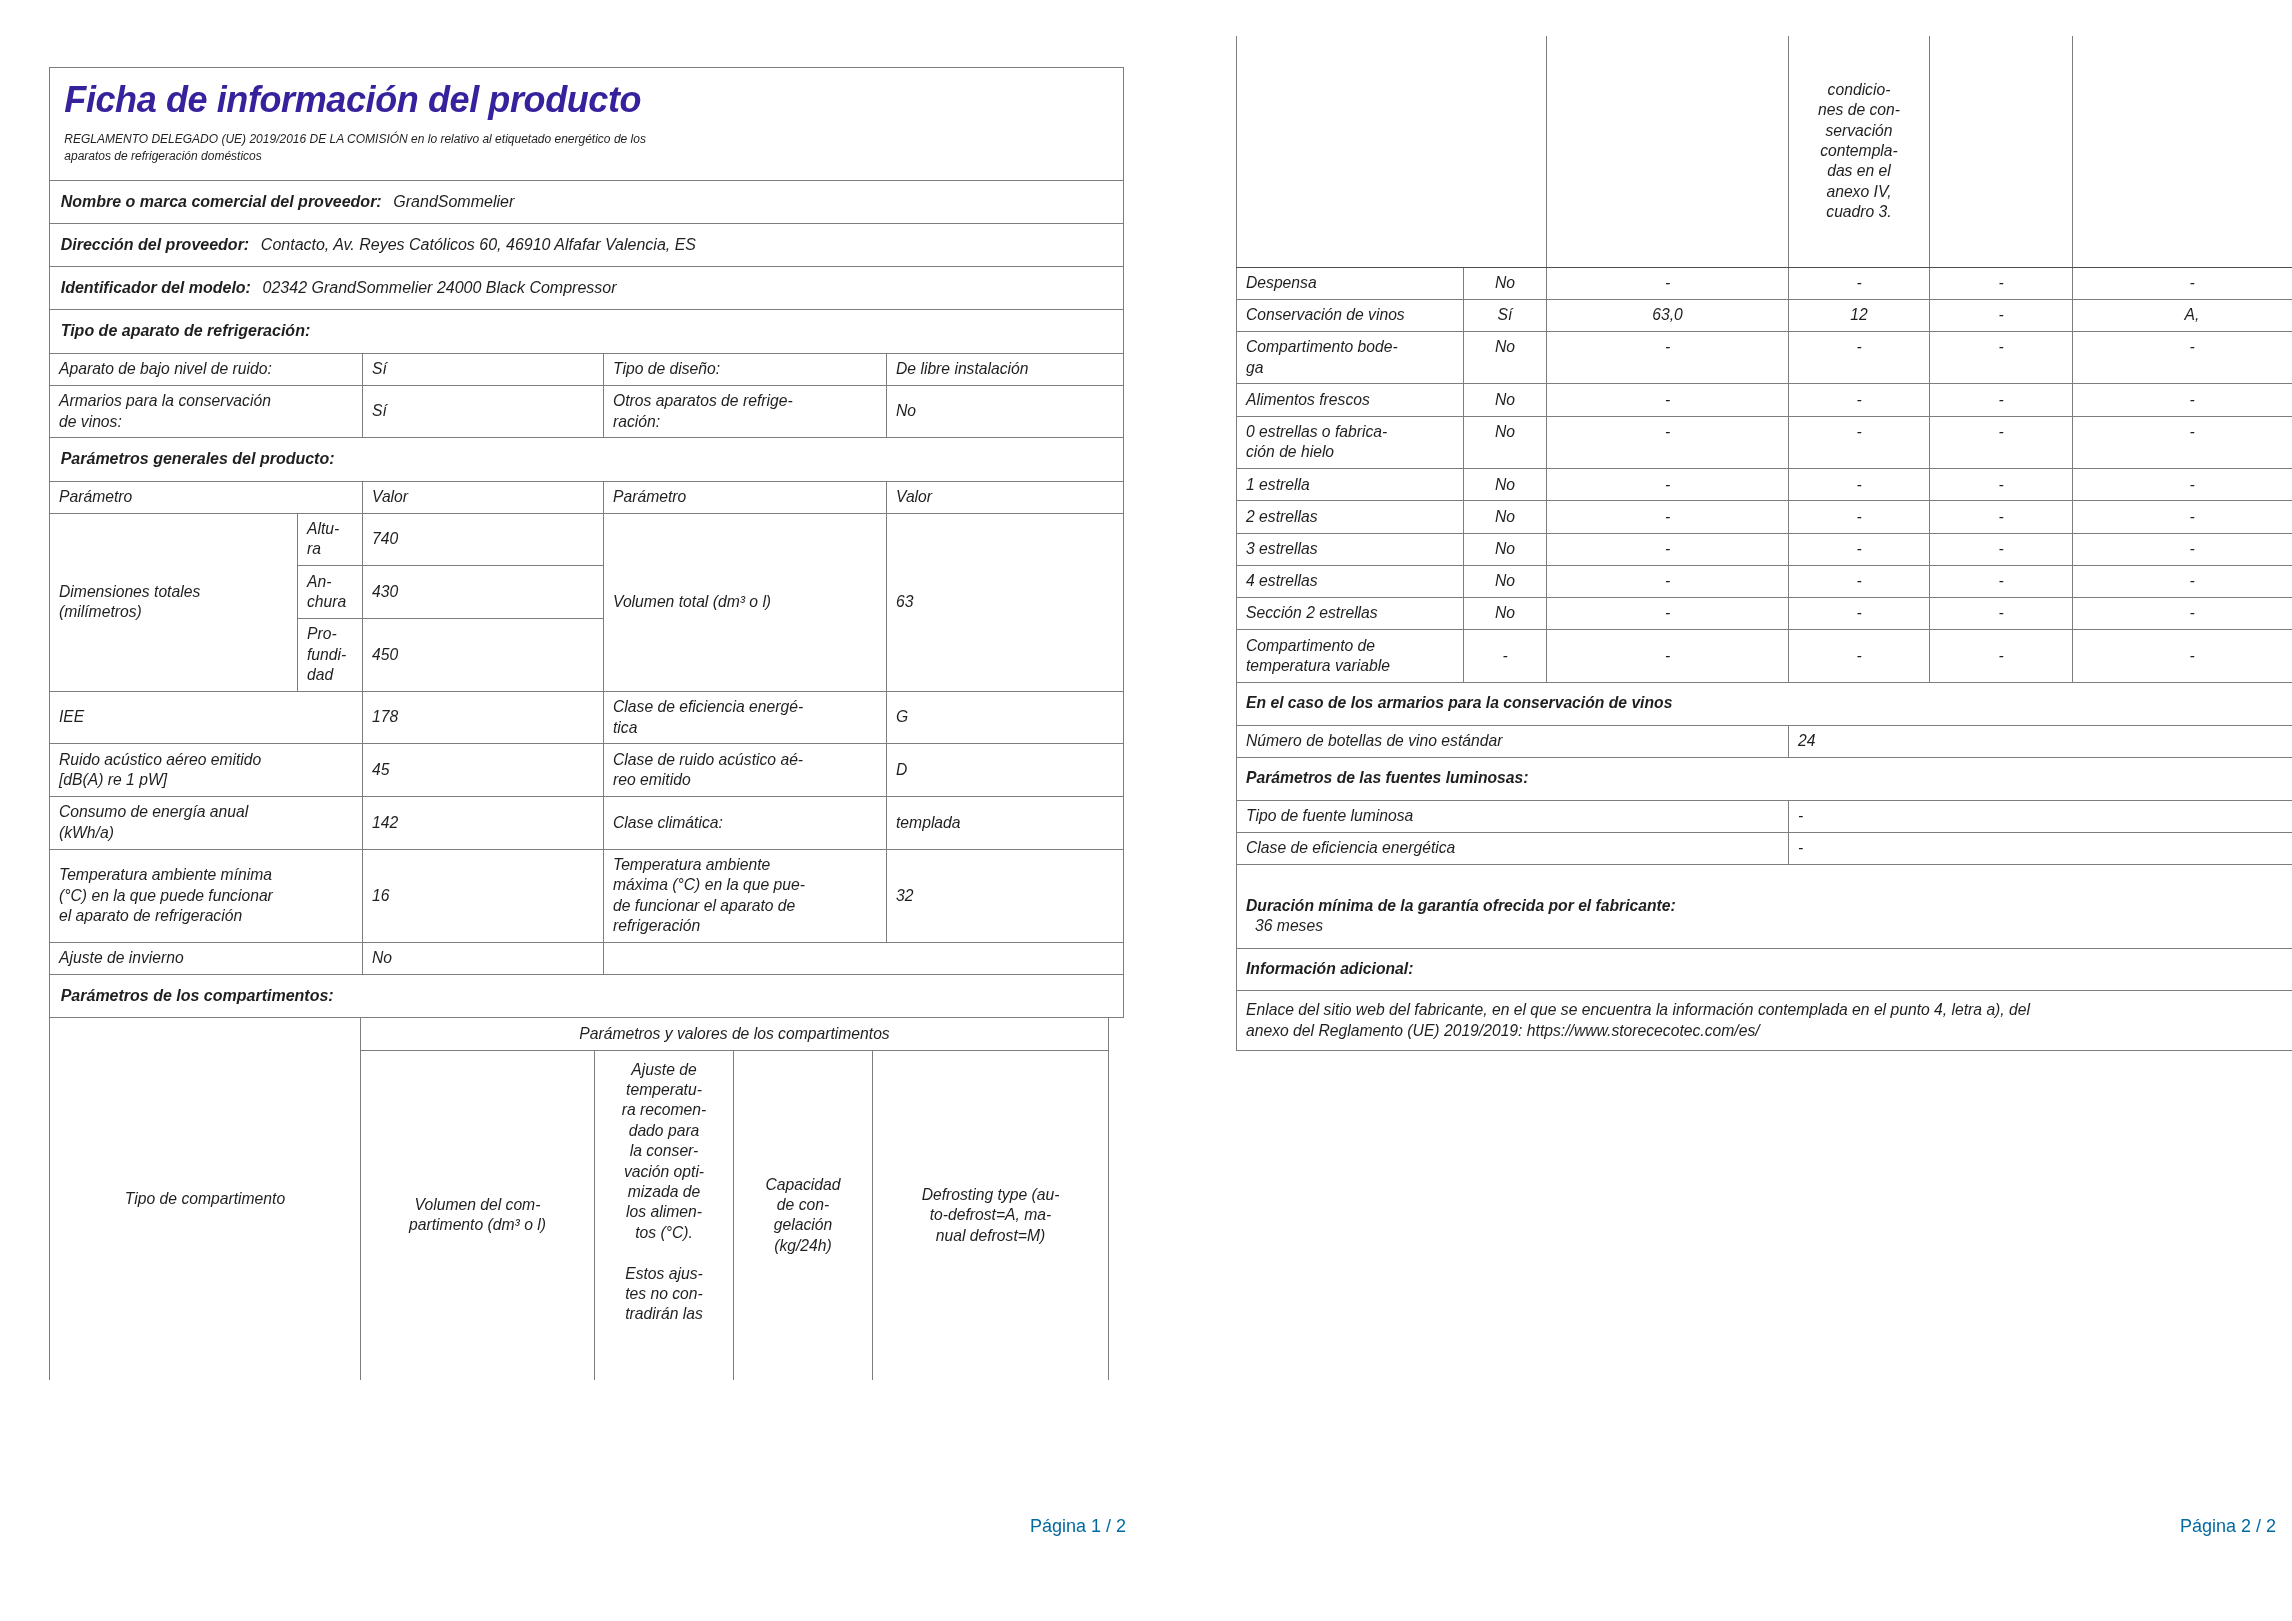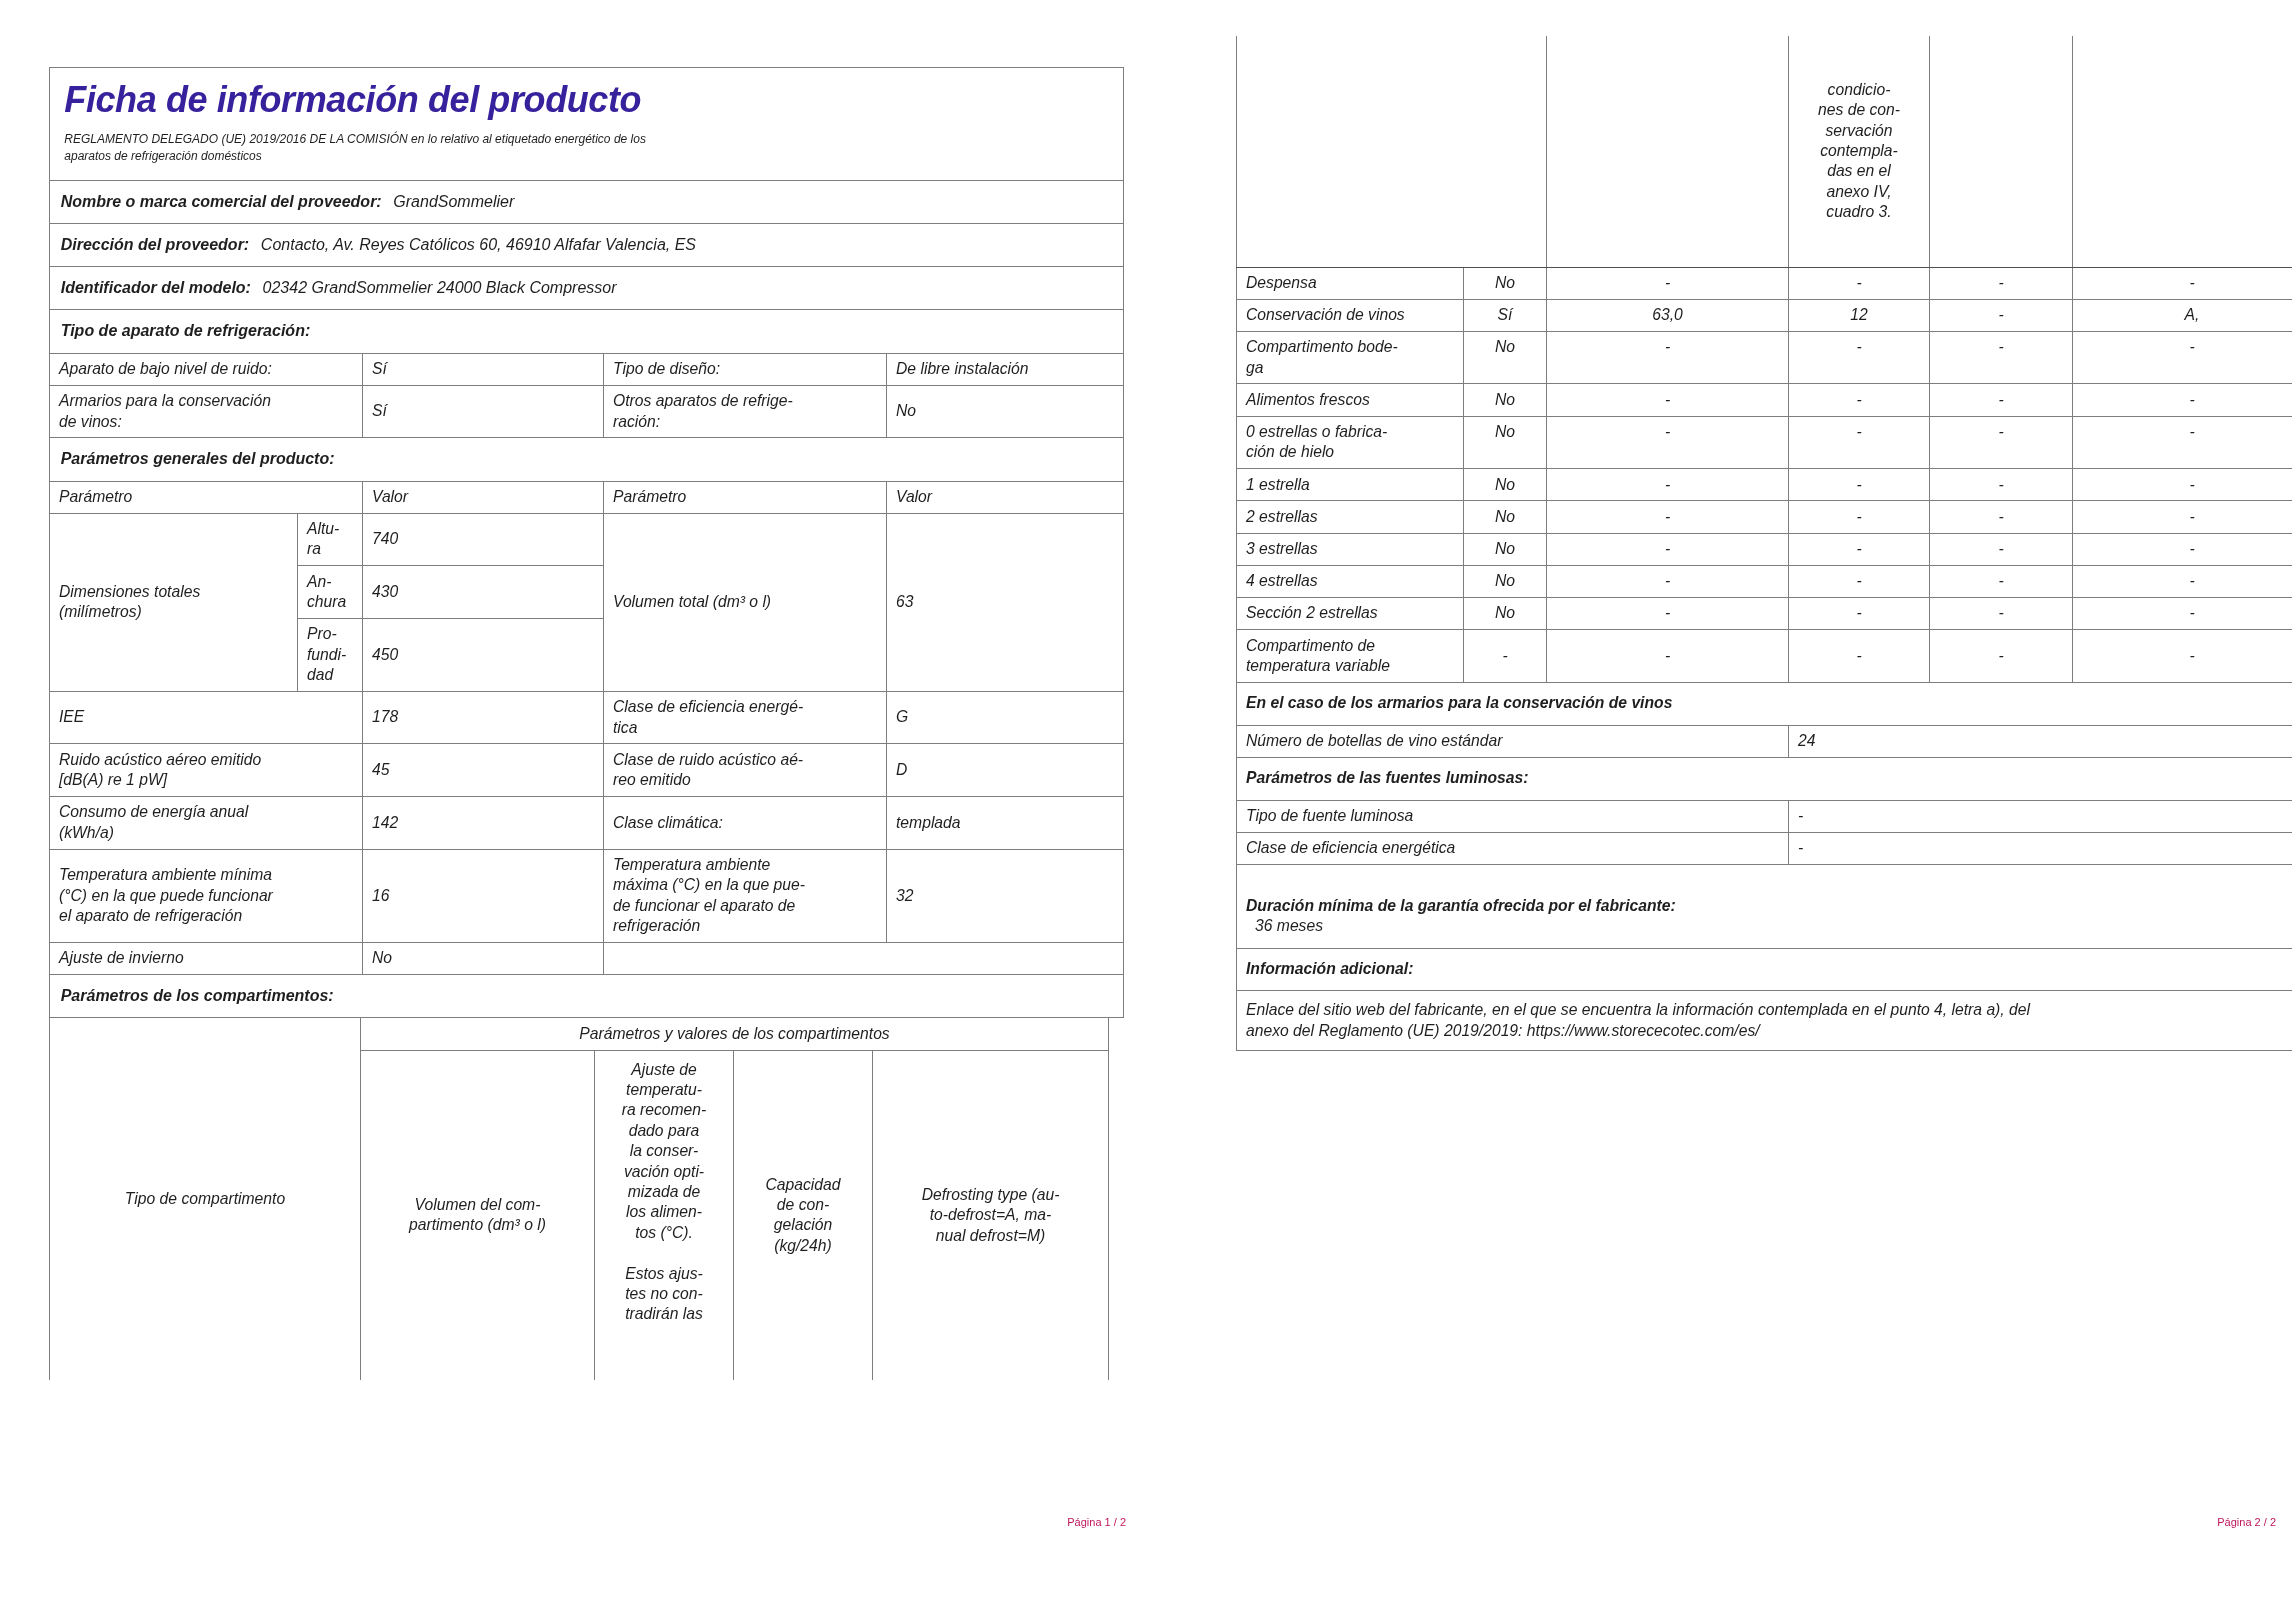--- a/index.html
+++ b/index.html
@@ -36,21 +36,21 @@
 
   
   .comp2{width:1076px;}
   .comp2 tr.hdrcont td{border-top:none;height:231px;text-align:center;
                        border-bottom:1.8px solid #4f4f4f;}
   .comp2 td.c{text-align:center;}
   .comp2 .sec td{font-weight:bold;padding:10.7px 9px;}
   .comp2 .inline-b .lab{font-weight:bold;}
   .comp2 .inline-b .val{font-weight:normal;margin-left:9px;text-align:right;}
 
-  .footer{position:absolute;font-size:11px;color:#be185d;text-align:right;}
+  .footer{position:absolute;font-size:18px;color:#0369a1;text-align:right;}
   .f1{left:49px;top:1516px;width:1077px;}
   .f2{left:1200px;top:1516px;width:1076px;}
 </style>
 </head>
 <body>
 
 <div class="canvas">
 
   <div class="page p1">
 

